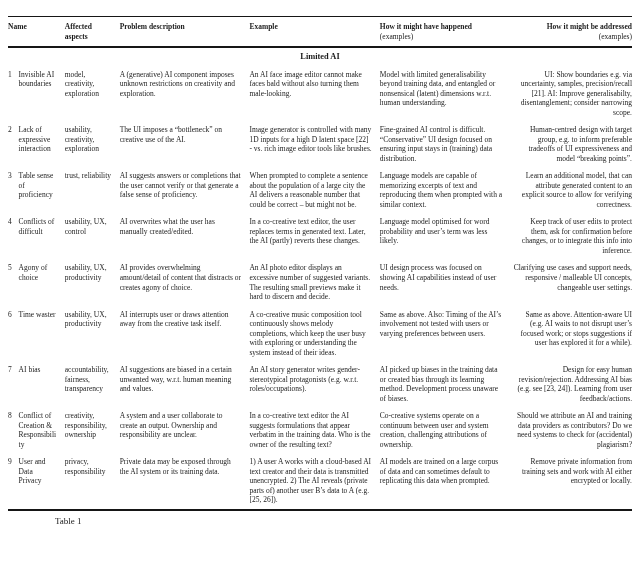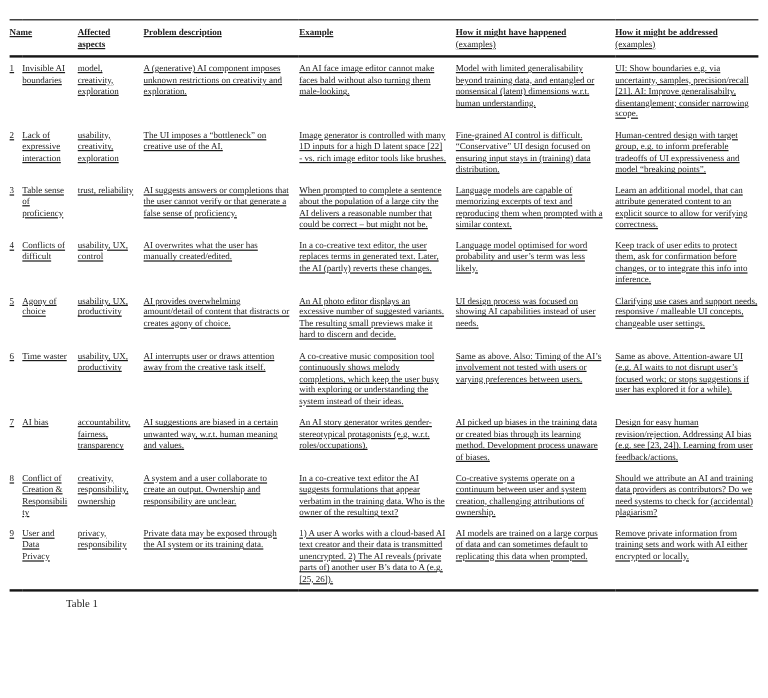--- a/index.html
+++ b/index.html
@@ -7,40 +7,39 @@
     width: 640px; height: 582px;
     font-family: "Liberation Serif", serif;
     color: #1b1b1b;
     -webkit-font-smoothing: antialiased;
   }
   .page { padding: 16px 8px 0 8px; }
   table.paper-table {
     width: 100%;
     border-collapse: collapse;
     table-layout: fixed;
-    text-decoration: underline;
   }
   col.c-num { width: 1.7%; }
   col.c-name { width: 7.4%; }
   col.c-affected { width: 8.8%; }
   col.c-problem { width: 20.8%; }
   col.c-example { width: 20.9%; }
   col.c-happened { width: 21.3%; }
   col.c-addressed { width: 19.1%; }
 
   th, td {
     vertical-align: top;
     text-align: left;
     font-size: 7.5px;
     line-height: 1.27;
     font-weight: normal;
     padding: 4px 8px 4px 0;
     overflow-wrap: break-word;
   }
-  td:last-child, th:last-child { padding-right: 0; }
+  td:last-child, th:last-child { padding-right: 0; text-align: right; }
   .num-cell { padding-right: 2px; }
 
   tr.header-row th {
     font-weight: bold;
     border-top: 1.7px solid #161616;
     border-bottom: 2px solid #161616;
     padding-top: 5px;
     padding-bottom: 5px;
   }
   .header-sub { display: block; font-weight: normal; }
@@ -86,20 +85,23 @@
           <span class="header-sub">(examples)</span>
         </th>
         <th>
           <span>How it might be addressed</span>
           <span class="header-sub">(examples)</span>
         </th>
       </tr>
     </thead>
 
     <tbody>
+      <tr class="section-row">
+        <td colspan="7">Limited AI</td>
+      </tr>
       <tr>
         <td class="num-cell">1</td>
         <td>Invisible AI boundaries</td>
         <td>model, creativity, exploration</td>
         <td>A (generative) AI component imposes unknown restrictions on creativity and exploration.</td>
         <td>An AI face image editor cannot make faces bald without also turning them male-looking.</td>
         <td>Model with limited generalisability beyond training data, and entangled or nonsensical (latent) dimensions w.r.t. human understanding.</td>
         <td>UI: Show boundaries e.g. via uncertainty, samples, precision/recall [21]. AI: Improve generalisabilty, disentanglement; consider narrowing scope.</td>
       </tr>
       <tr>

